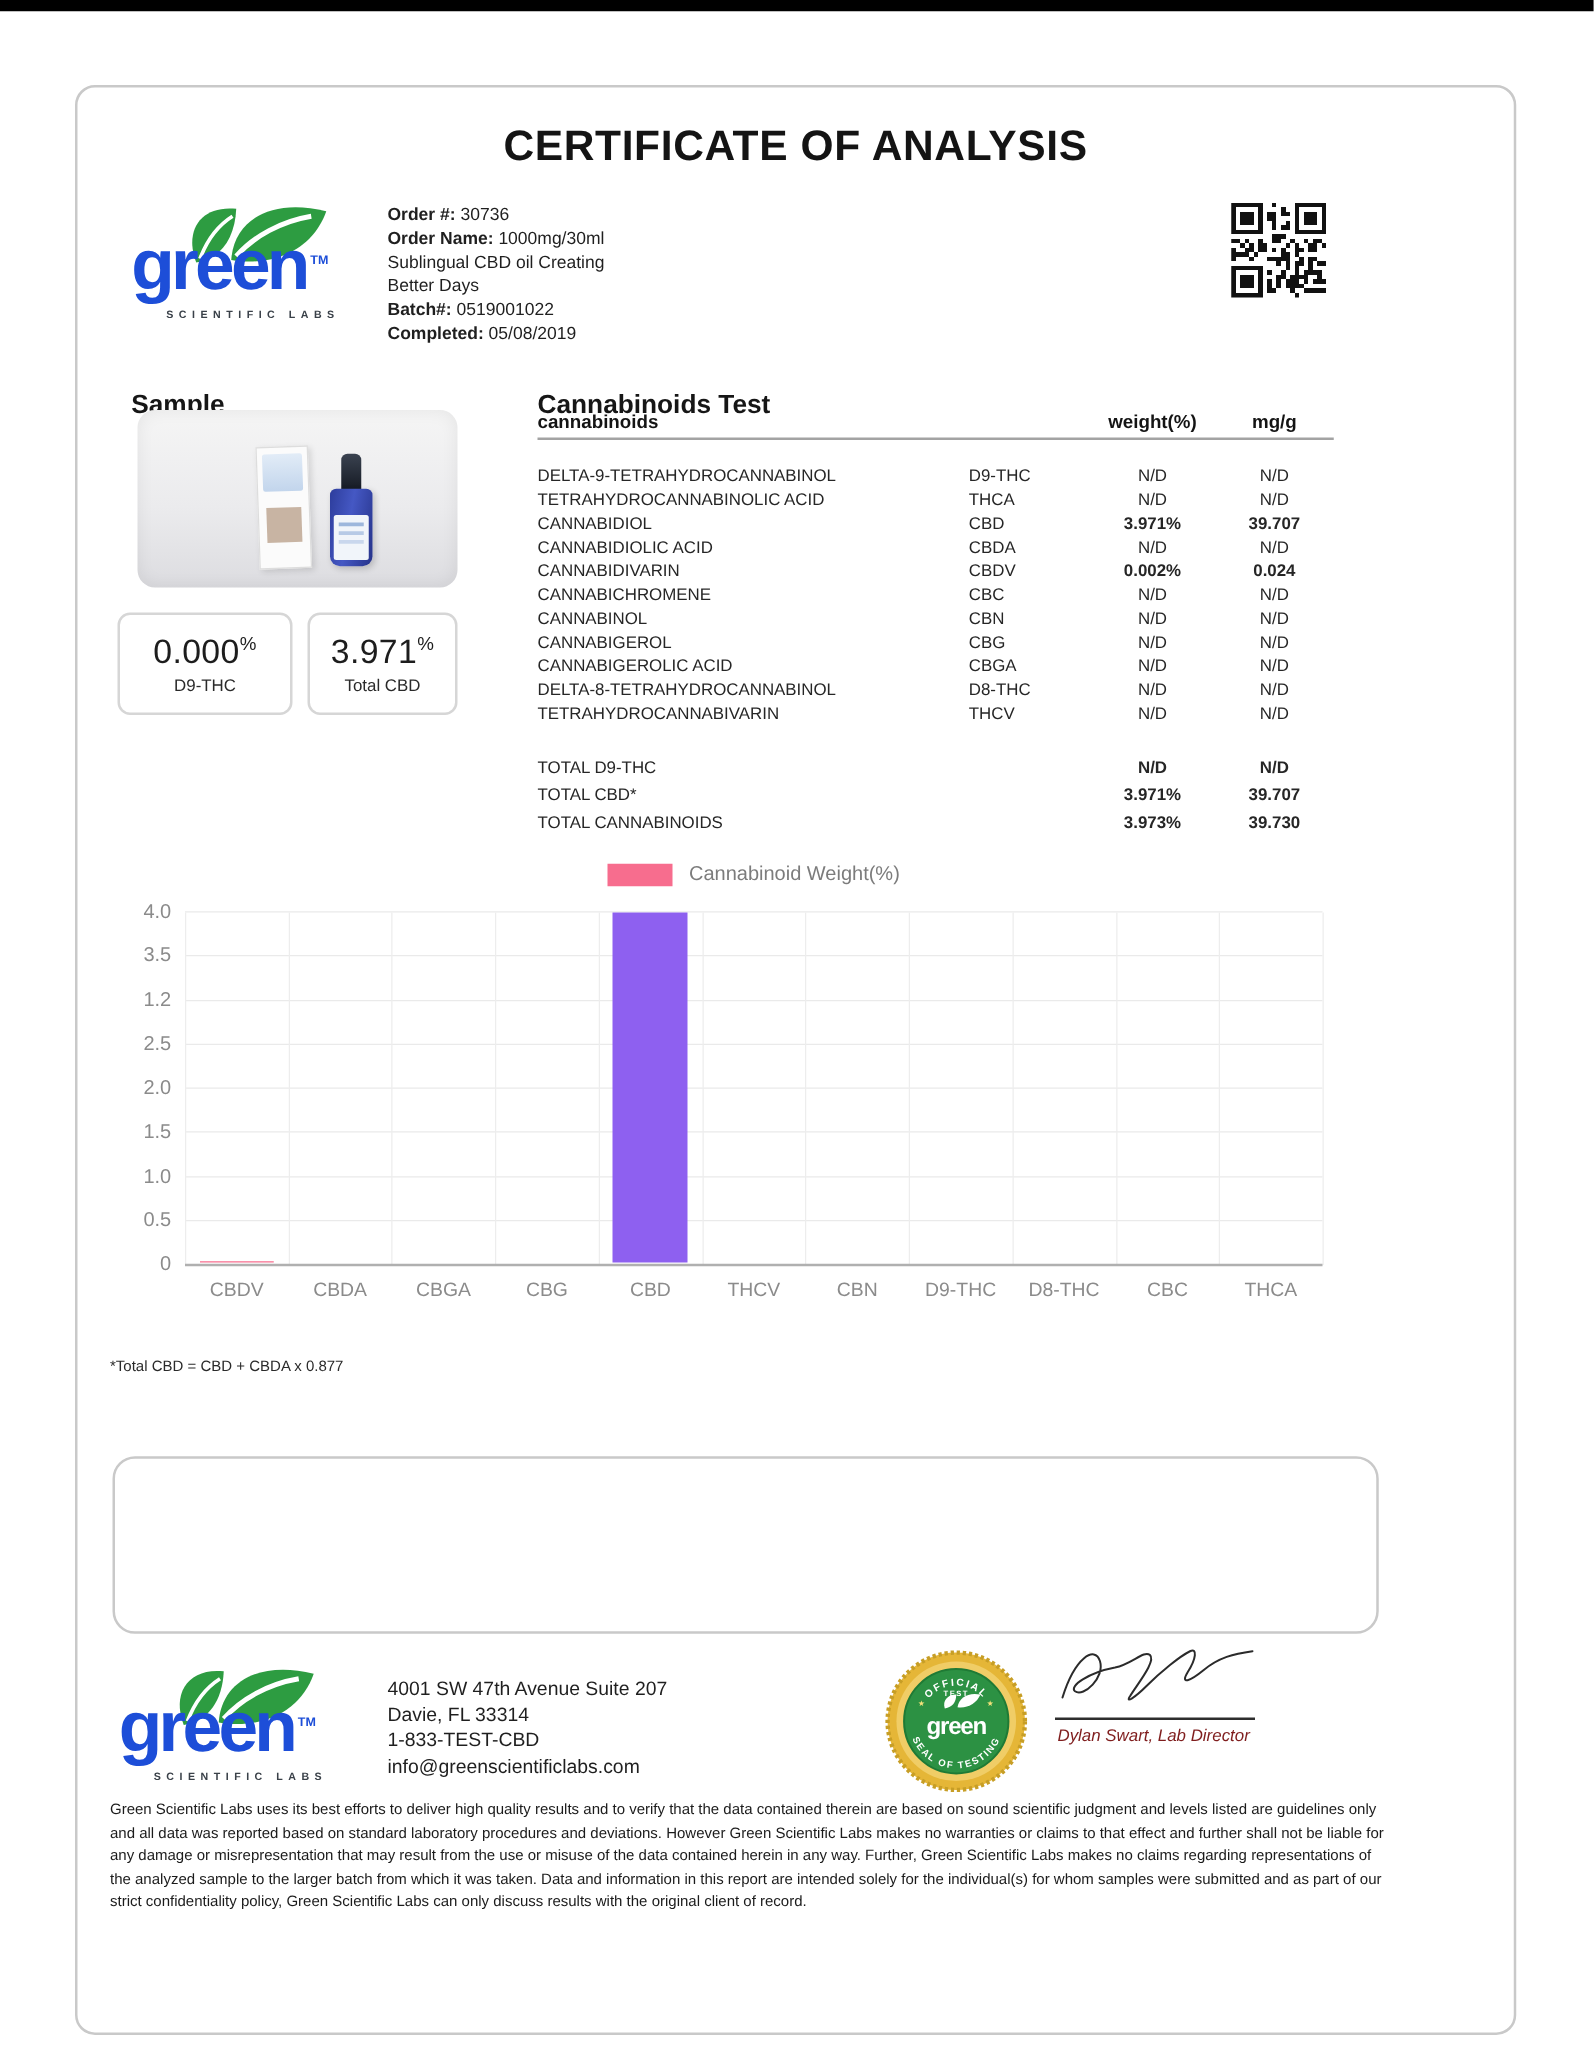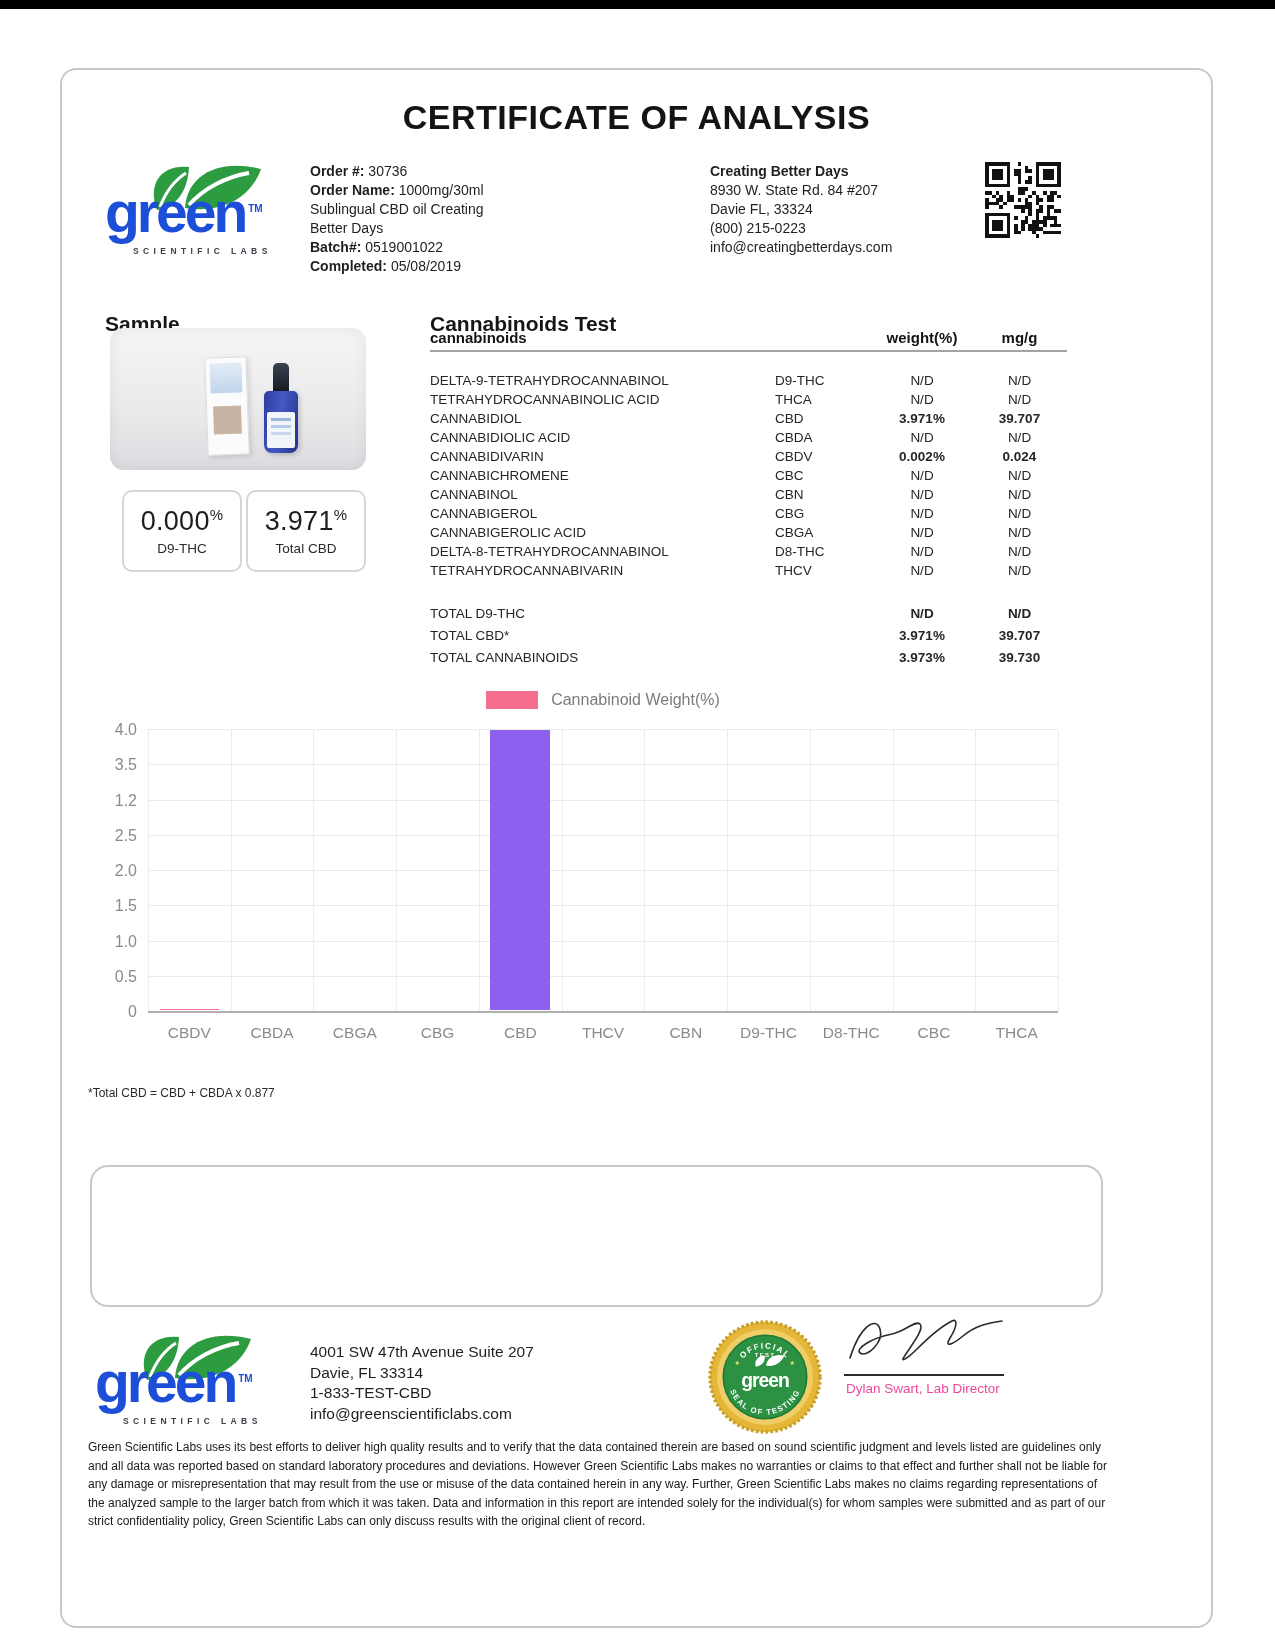--- a/index.html
+++ b/index.html
@@ -104,21 +104,21 @@
     border: 2px solid #c9c9c9; border-radius: 18px; padding: 30px 40px; }
   .notes-text { margin-top: 17px; font-size: 16px; color: #1e1e1e; }
   
   .f-logo { left: 33px; top: 1262px; }
   .f-address { position: absolute; left: 248px; top: 1272px; }
   .f-address .info-line { font-size: 15.5px; line-height: 20.5px; }
   .seal { position: absolute; left: 646px; top: 1250px; width: 114px; height: 114px; }
   .signature { position: absolute; left: 778px; top: 1238px; width: 172px; }
   .signature svg { width: 172px; height: 66px; display: block; }
   .sig-line { border-top: 2px solid #2e2e2e; width: 160px; margin: 0 0 5px 4px; }
-  .sig-name { font-size: 13.5px; color: #ec4899; margin-left: 6px; }
+  .sig-name { font-size: 13.5px; color: #7f1d1d; margin-left: 6px; font-style: italic; }
   .disclaimer { position: absolute; left: 26px; top: 1368px; width: 1022px;
     font-size: 12px; line-height: 18.6px; color: #1b1b1b; }
 </style>
 </head>
 <body>
 
 <div class="top-strip"></div>
 
 <div class="card">
 
@@ -135,27 +135,20 @@
     <div class="logo-sub">SCIENTIFIC LABS</div>
   </div>
 
   <div class="order-info">
     <div class="info-line"><b>Order #:</b> <span>30736</span></div>
     <div class="info-line"><b>Order Name:</b> <span>1000mg/30ml Sublingual CBD oil Creating Better Days</span></div>
     <div class="info-line"><b>Batch#:</b> <span>0519001022</span></div>
     <div class="info-line"><b>Completed:</b> <span>05/08/2019</span></div>
   </div>
 
-  <div class="client-info">
-    <div class="info-line" style="font-weight:700;">Creating Better Days</div>
-    <div class="info-line">8930 W. State Rd. 84 #207</div>
-    <div class="info-line">Davie FL, 33324</div>
-    <div class="info-line">(800) 215-0223</div>
-    <div class="info-line">info@creatingbetterdays.com</div>
-  </div>
 
   <div class="qr"><svg viewBox="0 0 21 21">
         <rect x="0" y="0" width="7" height="7" fill="#111"></rect>
         <rect x="1" y="1" width="5" height="5" fill="#fff"></rect>
         <rect x="2" y="2" width="3" height="3" fill="#111"></rect>
         <rect x="14" y="0" width="7" height="7" fill="#111"></rect>
         <rect x="15" y="1" width="5" height="5" fill="#fff"></rect>
         <rect x="16" y="2" width="3" height="3" fill="#111"></rect>
         <rect x="0" y="14" width="7" height="7" fill="#111"></rect>
         <rect x="1" y="15" width="5" height="5" fill="#fff"></rect>
@@ -283,21 +276,21 @@
       <div class="pbox-mid"></div>
     </div>
     <div class="pbottle">
       <div class="cap"></div>
       <div class="bbody">
         <div class="blabel"></div>
       </div>
     </div>
   </div>
 
-  <div class="stat-card" style="left:60px; width:120px;align-items:center;">
+  <div class="stat-card" style="left:32px; width:140px;align-items:center;">
     <div class="stat-value"><span>0.000</span><span class="stat-unit">%</span></div>
     <div class="stat-label">D9-THC</div>
   </div>
   <div class="stat-card" style="left:184px; width:120px;">
     <div class="stat-value"><span>3.971</span><span class="stat-unit">%</span></div>
     <div class="stat-label">Total CBD</div>
   </div>
 
   <div class="ctable">
     <div class="trow thead">

